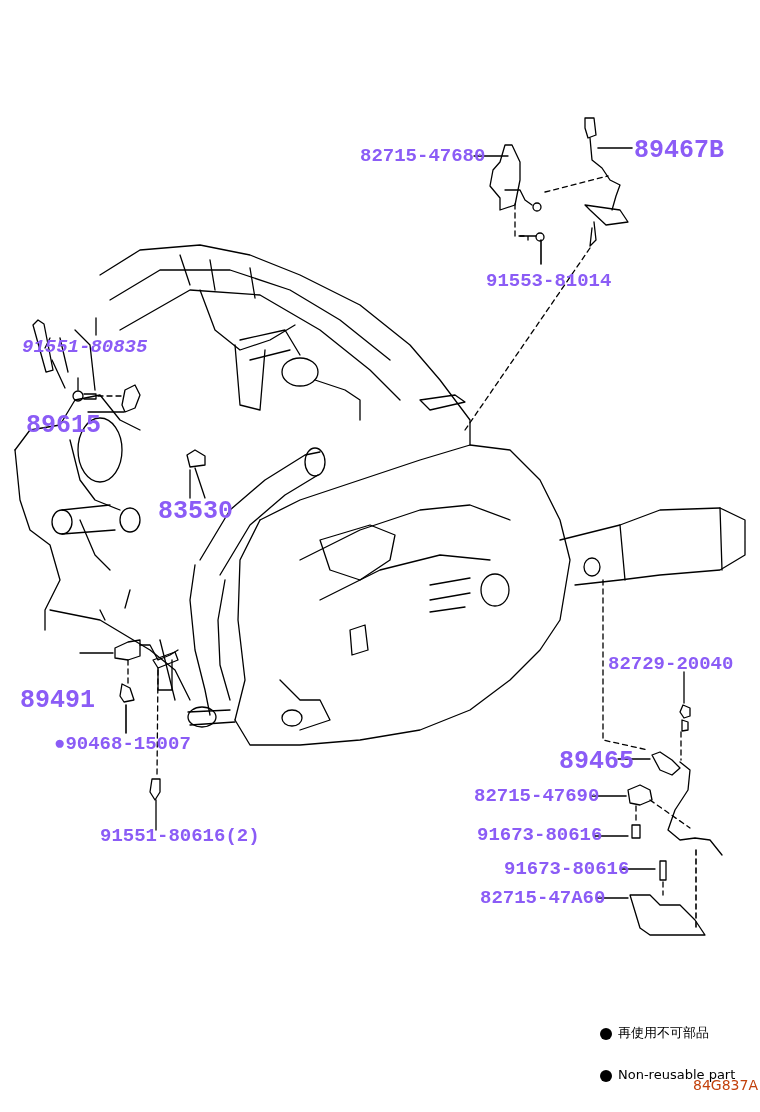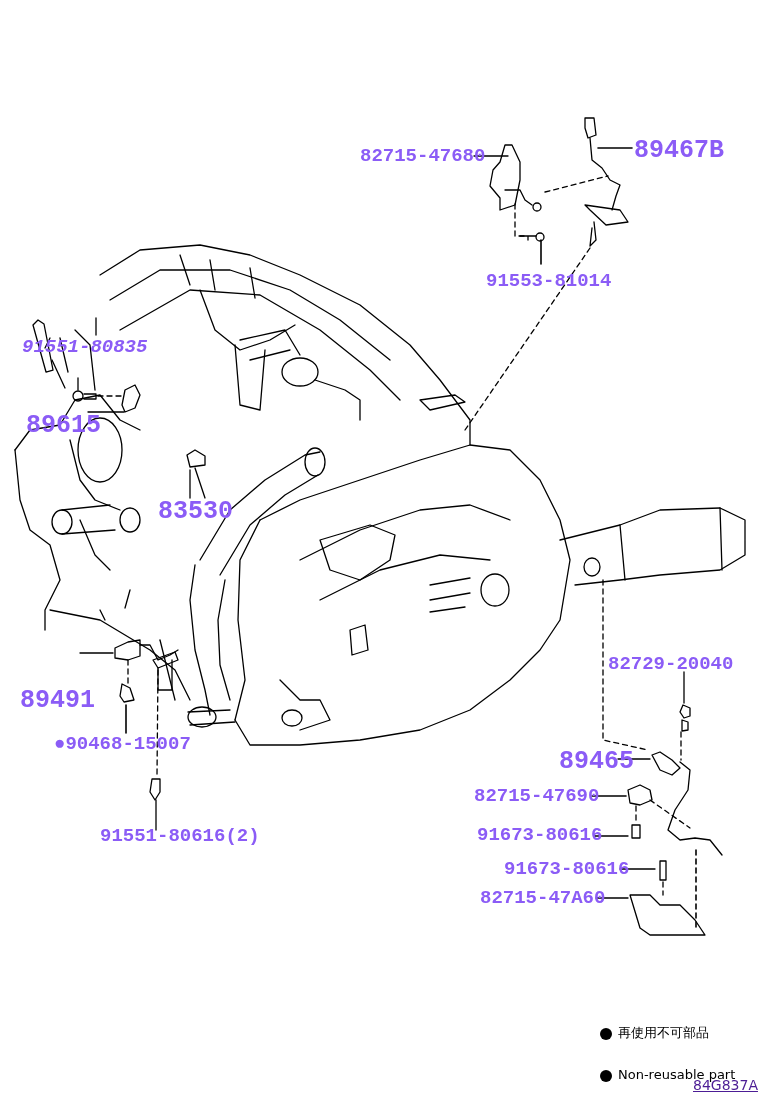--- a/index.html
+++ b/index.html
@@ -3,21 +3,21 @@
 <meta charset="utf-8">
 <style>
   html, body { margin:0; padding:0; background:#ffffff; }
   body { width:760px; height:1112px; position:relative; overflow:hidden; font-family:"DejaVu Sans Mono", monospace; color:#000; }
   #diagram { position:absolute; left:0; top:0; width:760px; height:1112px; }
   .label { position:absolute; font-family:"Liberation Mono","DejaVu Sans Mono",monospace; font-weight:bold; color:#8b5cf6; white-space:nowrap; line-height:1; }
   .lg { font-size:25px; }
   .md { font-size:19px; }
   .legend { position:absolute; font-family:"DejaVu Sans", sans-serif; font-size:13px; color:#000; white-space:nowrap; line-height:1; }
   .dot { display:inline-block; width:12px; height:12px; border-radius:50%; background:#000; vertical-align:middle; margin-right:6px; }
-  .code { position:absolute; font-family:"DejaVu Sans", sans-serif; font-size:14px; color:#4c1d95;text-decoration:underline; }
+  .code { position:absolute; font-family:"DejaVu Sans", sans-serif; font-size:14px; color:#c2410c; }
 </style>
 </head>
 <body>
 
 <svg id="diagram" viewBox="0 0 760 1112" xmlns="http://www.w3.org/2000/svg" fill="none" stroke="#000" stroke-width="1.3" stroke-linejoin="round" stroke-linecap="round">
 
   <g>
 
     <path d="M100,275 L140,250 L200,245 L250,255 L300,275 L360,305 L410,345 L440,380 L470,420 L470,445"></path>
     <path d="M110,300 L160,270 L230,270 L290,290 L340,320 L390,360"></path>

